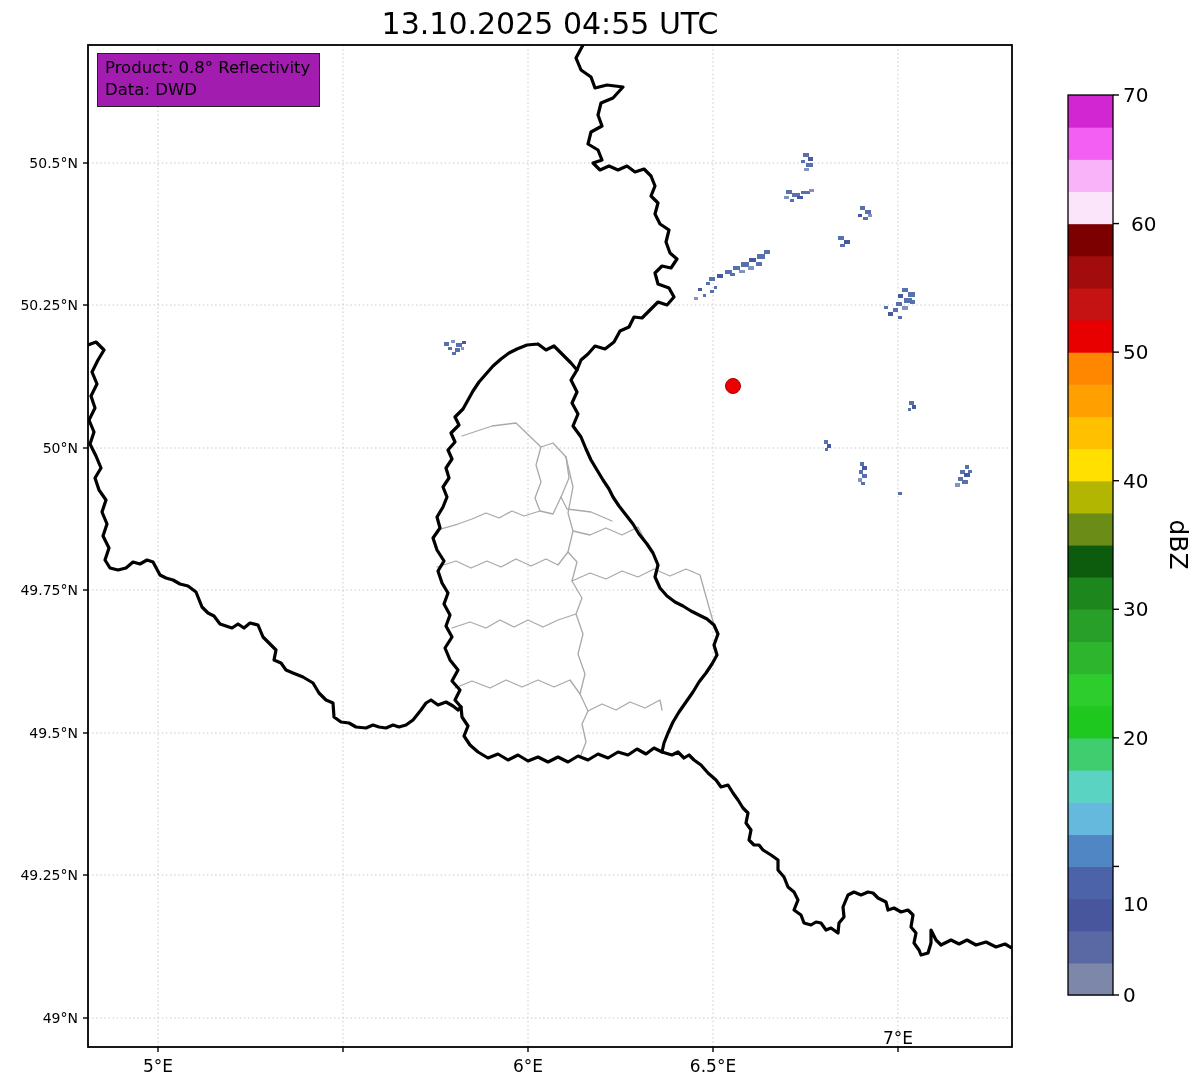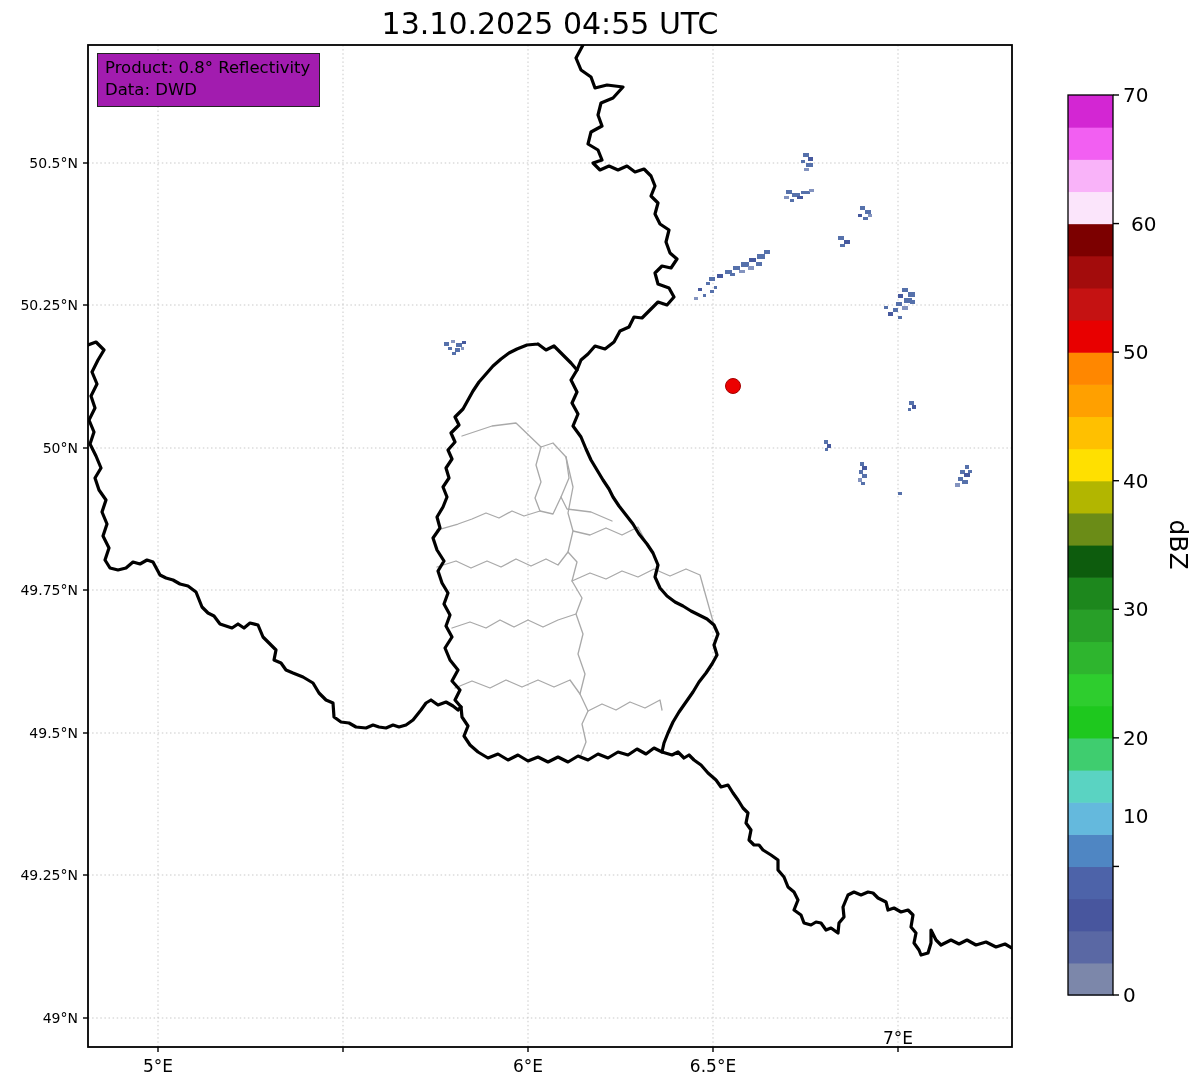--- a/index.html
+++ b/index.html
@@ -212,18 +212,18 @@
       <span class="xlab" style="left: 343px; top: 1056px; margin-top: 32px;">5.5°E</span>
       <span class="xlab" style="left: 528px; top: 1056px;">6°E</span>
       <span class="xlab" style="left: 713px; top: 1056px;">6.5°E</span>
       <span class="xlab" style="left: 898px; top: 1028px;">7°E</span>
       <span class="cblab" style="left: 1123px; top: 95px;">70</span>
       <span class="cblab" style="left: 1123px; top: 223.571px; margin-left: 8px;">60</span>
       <span class="cblab" style="left: 1123px; top: 352.143px;">50</span>
       <span class="cblab" style="left: 1123px; top: 480.714px;">40</span>
       <span class="cblab" style="left: 1123px; top: 609.286px;">30</span>
       <span class="cblab" style="left: 1123px; top: 737.857px; text-align: center;">20</span>
-      <span class="cblab" style="left: 1123px; top: 816px;">10</span>
+      <span class="cblab" style="left: 1123px; top: 904px;">10</span>
       <span class="cblab" style="left: 1123px; top: 995px;">0</span>
     </div>
 
   <div id="cbar-axis-label">dBZ</div>
 </div>
 
 </body></html>

